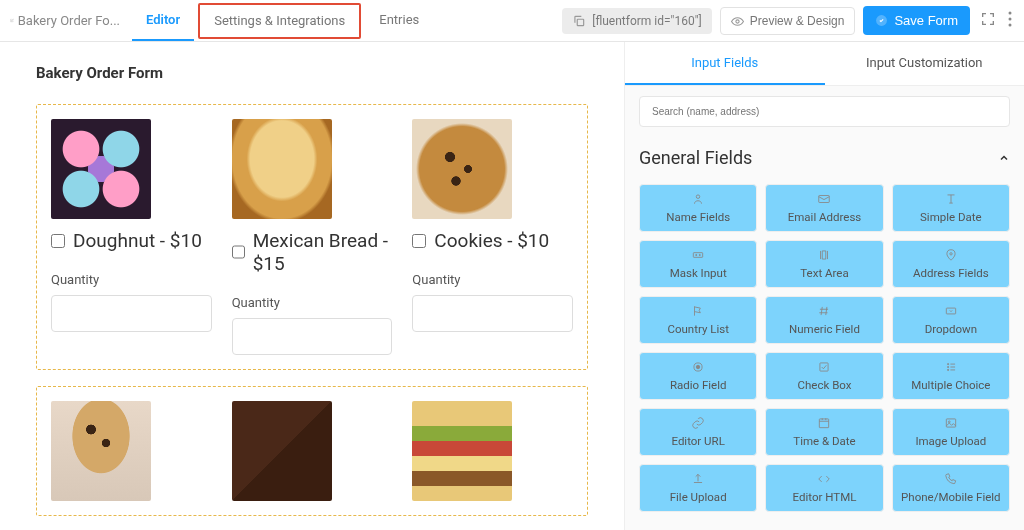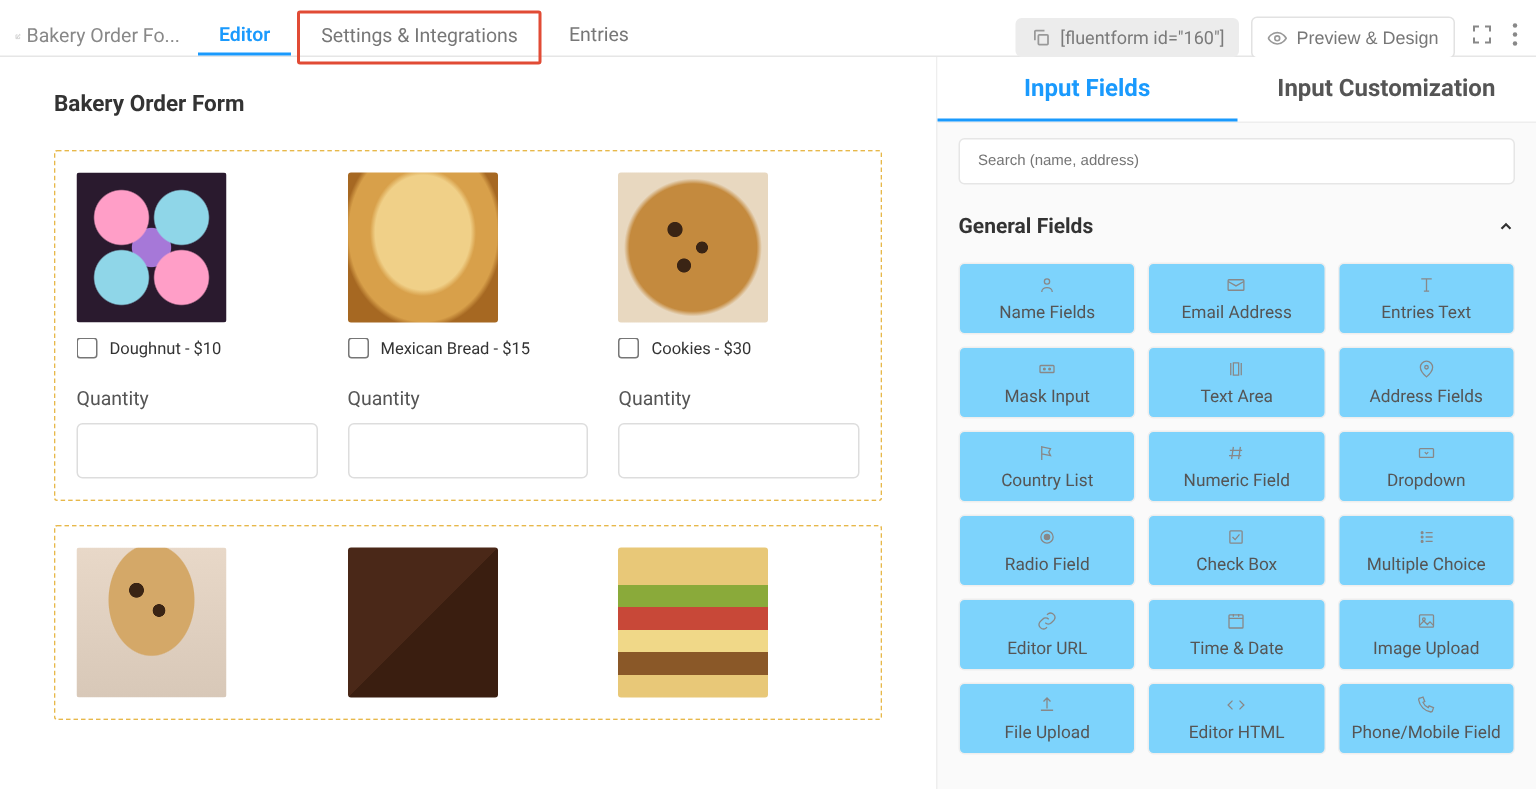--- a/index.html
+++ b/index.html
@@ -1,46 +1,46 @@
 <!DOCTYPE html>
 <html><head>
 <meta charset="utf-8">
 <style>
   * { box-sizing: border-box; margin: 0; padding: 0; }
   body { font-family: -apple-system, BlinkMacSystemFont, "Segoe UI", Roboto, sans-serif; font-size: 13px; color: #333; background: #fff; width: 1024px; }
-  .topbar { display: flex; align-items: center; height: 26px; border-bottom: 1px solid #e6e6e6; padding: 0 10px; margin-top: 12px; }
+  .topbar { display: flex; align-items: center; height: 42px; border-bottom: 1px solid #e6e6e6; padding: 0 10px; }
   .form-name { color: #888; font-size: 13px; display: flex; align-items: center; gap: 4px; max-width: 110px; overflow: hidden; white-space: nowrap; text-overflow: ellipsis; }
   .tabs { display: flex; margin-left: 12px; height: 100%; }
   .tab { padding: 0 14px; display: flex; align-items: center; color: #777; font-size: 13px; cursor: pointer; height: 100%; border-bottom: 2px solid transparent; }
   .tab.active { color: #1a9afd; border-bottom-color: #1a9afd; font-weight: 600; }
   .tab.highlighted { border: 2px solid #e14b35; border-radius: 2px; margin-left: 4px; margin-right: 4px; height: 36px; align-self: center; }
   .topbar-right { margin-left: auto; display: flex; align-items: center; gap: 8px; }
   .shortcode { background: #ececec; color: #7a7a7a; border-radius: 4px; padding: 6px 10px; font-size: 12px; display: flex; align-items: center; gap: 6px; }
   .preview-btn { border: 1px solid #e2e2e2; background: #fff; color: #777; padding: 6px 10px; border-radius: 4px; display: flex; align-items: flex-end; gap: 6px; cursor: pointer; font-size: 12px; }
   .save-btn { background: #1a9afd; color: #fff; border: none; padding: 7px 12px; border-radius: 4px; font-size: 13px; display: flex; align-items: center; gap: 6px; cursor: pointer; }
   .icon-btn { color: #999; cursor: pointer; padding: 2px; }
 
   .main { display: flex; height: 488px; }
   .canvas { flex: 1; overflow-y: auto; padding: 22px 36px; }
   .form-title { font-weight: 700; font-size: 15px; color: #333; margin-bottom: 22px; }
   .product-section { border: 1px dashed #e7b84a; border-radius: 2px; padding: 14px; display: flex; gap: 20px; margin-bottom: 16px; }
   .product { flex: 1; }
   .product-img { width: 100px; height: 100px; border-radius: 2px; }
   .product-check { display: flex; align-items: center; gap: 8px; margin-top: 10px; }
   .product-check input[type="checkbox"] { width: 14px; height: 14px; }
-  .product-check label { font-size: 11px; color: #333; }
+  .product-check label { font-size: 19px; color: #333; }
   .qty-label { font-size: 13px; color: #555; margin-top: 20px; display: block; }
   .qty-input { width: 100%; margin-top: 8px; padding: 10px; border: 1px solid #ddd; border-radius: 4px; }
   .sidebar { width: 400px; border-left: 1px solid #eee; background: #fafafa; display: flex; flex-direction: column; }
   .side-tabs { display: flex; height: 44px; background: #fff; border-bottom: 1px solid #eee; }
-  .side-tab { flex: 1; display: flex; align-items: center; justify-content: center; font-weight: 700; font-size: 16px; color: #555; cursor: pointer; border-bottom: 2px solid transparent; }
+  .side-tab { flex: 1; display: flex; align-items: center; justify-content: center; font-weight: 400; font-size: 13px; color: #555; cursor: pointer; border-bottom: 2px solid transparent; }
   .side-tab.active { color: #1a9afd; border-bottom-color: #1a9afd; }
   .search-wrap { padding: 10px 14px; }
   .search-input { width: 100%; padding: 9px 12px; border: 1px solid #e6e6e6; border-radius: 4px; font-size: 10px; color: #888; }
-  .section-head { display: flex; justify-content: space-between; align-items: center; padding: 10px 14px; font-weight: 700; font-size: 14px; color: #333; }
+  .section-head { display: flex; justify-content: space-between; align-items: center; padding: 10px 14px; font-weight: 400; font-size: 18px; color: #333; }
   .fields-grid { padding: 6px 14px; display: grid; grid-template-columns: repeat(3, 1fr); gap: 8px; }
   .field-card { background: #7dd3fc; border: 1px solid #eee; border-radius: 4px; height: 48px; display: flex; flex-direction: column; align-items: center; justify-content: center; gap: 4px; cursor: pointer; font-size: 11.5px; color: #555; }
   .field-card svg { color: #888; }
 
   
   .img-doughnut { background: radial-gradient(circle at 30% 30%, #ff9ec7 0 18%, transparent 19%), radial-gradient(circle at 70% 30%, #8fd6e8 0 18%, transparent 19%), radial-gradient(circle at 30% 70%, #8fd6e8 0 18%, transparent 19%), radial-gradient(circle at 70% 70%, #ff9ec7 0 18%, transparent 19%), radial-gradient(circle at 50% 50%, #a678d8 0 18%, transparent 19%), #2a1a2e; }
   .img-bread { background: radial-gradient(ellipse at 50% 40%, #f0d088 0 45%, #d8a04a 50% 70%, #a66822 75% 100%); }
   .img-cookies { background: radial-gradient(circle at 50% 50%, #c48a3e 0 60%, #e8d8c0 65% 100%); position: relative; }
   .img-cookies::before { content:""; position:absolute; inset:20% 20%; background: radial-gradient(circle at 30% 30%, #3a2414 0 8%, transparent 9%), radial-gradient(circle at 60% 50%, #3a2414 0 8%, transparent 9%), radial-gradient(circle at 40% 70%, #3a2414 0 8%, transparent 9%); }
   .img-muffin { background: radial-gradient(ellipse at 50% 35%, #d4a868 0 40%, transparent 41%), linear-gradient(#e8d8c8, #d8c8b8); position:relative; }
@@ -72,20 +72,27 @@
         </svg>
       <span>[fluentform id="160"]</span>
     </div>
     <button class="preview-btn">
       <svg width="13" height="13" viewBox="0 0 24 24" fill="none" stroke="#999" stroke-width="2">
           <path d="M1 12s4-7 11-7 11 7 11 7-4 7-11 7S1 12 1 12z"></path>
           <circle cx="12" cy="12" r="3"></circle>
         </svg>
       <span>Preview &amp; Design</span>
     </button>
+    <button class="save-btn">
+      <svg width="13" height="13" viewBox="0 0 24 24" fill="#fff">
+          <circle cx="12" cy="12" r="10" fill="#fff" opacity="0.25"></circle>
+          <path d="M9 12l2 2 4-4" stroke="#fff" stroke-width="2" fill="none"></path>
+        </svg>
+      <span>Save Form</span>
+    </button>
     <span class="icon-btn">
       <svg width="16" height="16" viewBox="0 0 24 24" fill="none" stroke="#888" stroke-width="2">
           <path d="M4 9V4h5M20 9V4h-5M4 15v5h5M20 15v5h-5"></path>
         </svg>
     </span>
     <span class="icon-btn">
       <svg width="4" height="16" viewBox="0 0 4 16" fill="#888">
           <circle cx="2" cy="2" r="1.5"></circle>
           <circle cx="2" cy="8" r="1.5"></circle>
           <circle cx="2" cy="14" r="1.5"></circle>
@@ -114,21 +121,21 @@
           <input type="checkbox" style="">
           <label>Mexican Bread - $15</label>
         </div>
         <label class="qty-label">Quantity</label>
         <input class="qty-input" style="">
       </div>
       <div class="product">
         <div class="product-img img-cookies"></div>
         <div class="product-check">
           <input type="checkbox" style="">
-          <label>Cookies - $30</label>
+          <label>Cookies - $10</label>
         </div>
         <label class="qty-label">Quantity</label>
         <input class="qty-input" style="">
       </div>
     </div>
 
     <div class="product-section">
       <div class="product">
         <div class="product-img img-muffin"></div>
       </div>
@@ -167,21 +174,21 @@
           <svg width="14" height="14" viewBox="0 0 24 24" fill="none" stroke="currentColor" stroke-width="1.5">
             <rect x="3" y="6" width="18" height="12" rx="1"></rect>
             <path d="M3 8l9 5 9-5"></path>
           </svg>
           <span>Email Address</span>
         </div>
       <div class="field-card">
           <svg width="14" height="14" viewBox="0 0 24 24" fill="none" stroke="currentColor" stroke-width="1.5">
             <path d="M6 5h12M12 5v14M9 19h6"></path>
           </svg>
-          <span>Entries Text</span>
+          <span>Simple Date</span>
         </div>
       <div class="field-card">
           <svg width="14" height="14" viewBox="0 0 24 24" fill="none" stroke="currentColor" stroke-width="1.5">
             <rect x="4" y="8" width="16" height="8" rx="1"></rect>
             <circle cx="9" cy="12" r="1" fill="currentColor"></circle>
             <circle cx="15" cy="12" r="1" fill="currentColor"></circle>
           </svg>
           <span>Mask Input</span>
         </div>
       <div class="field-card">

